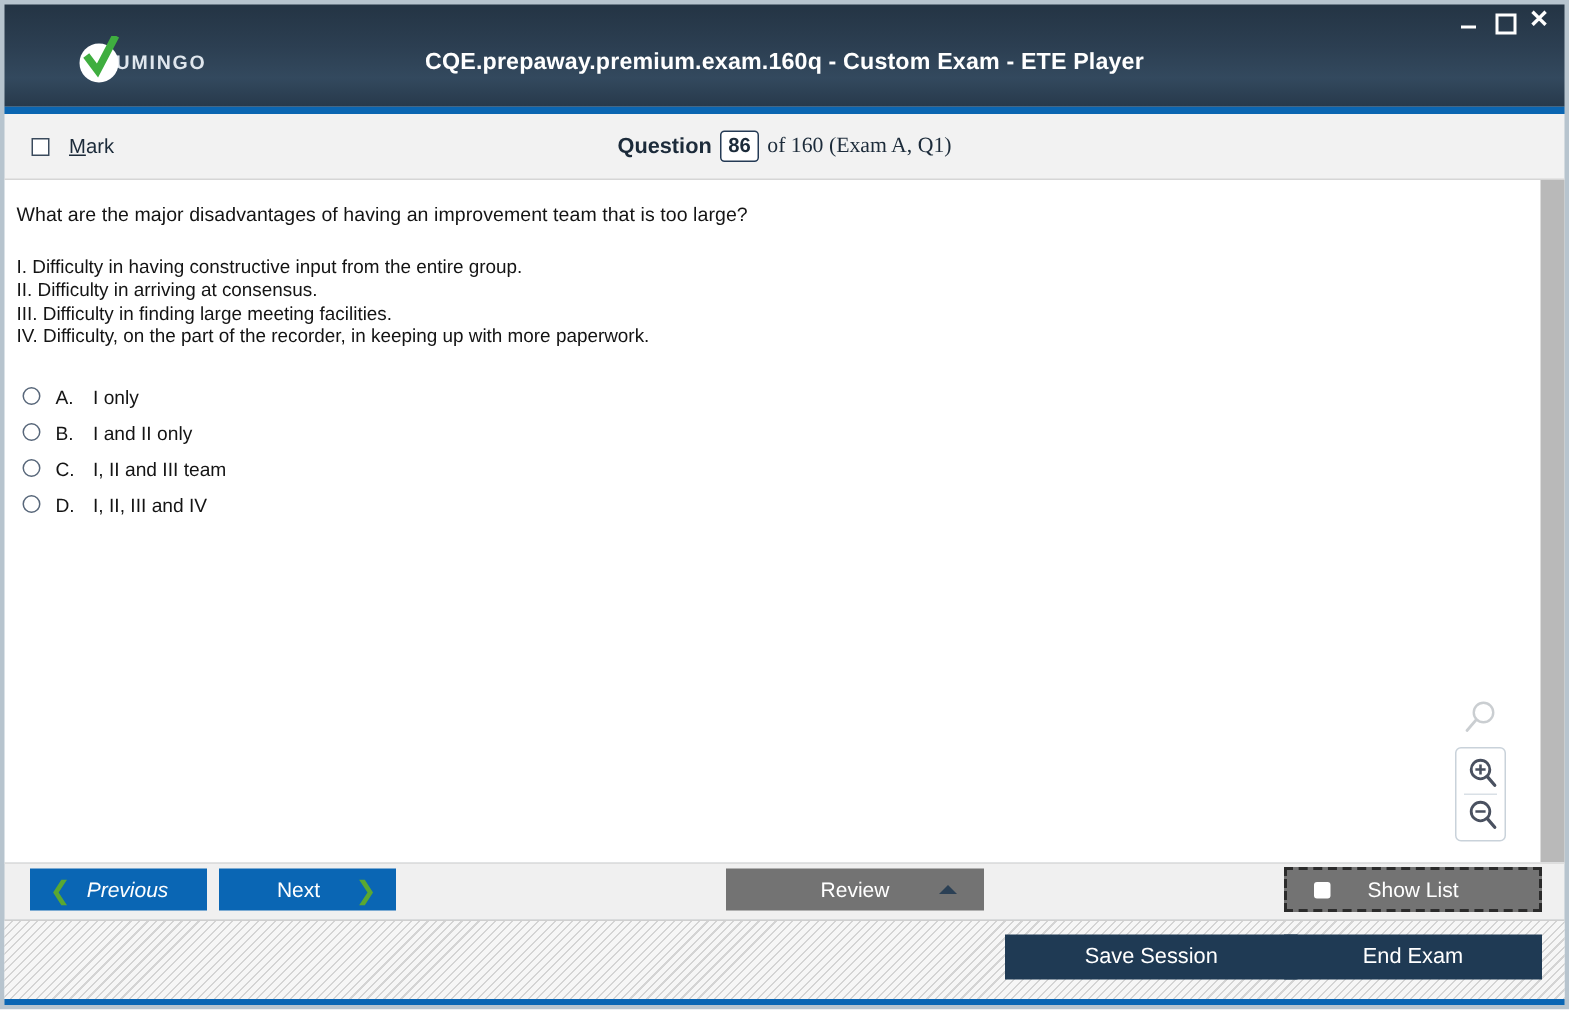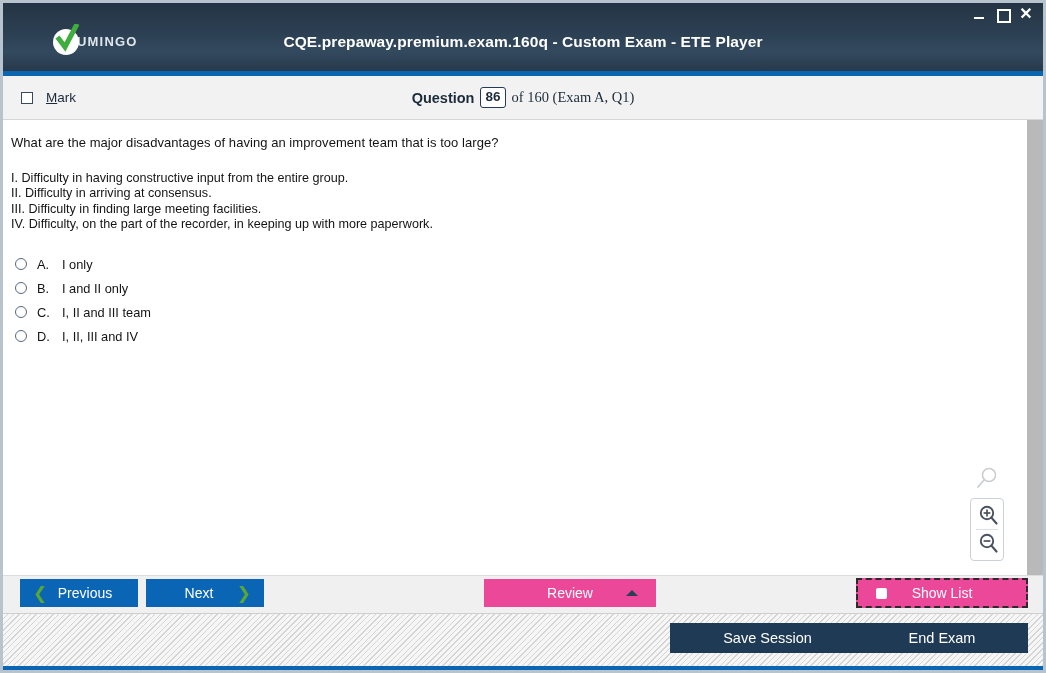--- a/index.html
+++ b/index.html
@@ -289,33 +289,33 @@
     border: none;
     font-family: "Liberation Sans", sans-serif;
     font-size: 14px;
     color: #ffffff;
     display: flex;
     align-items: center;
     cursor: default;
     padding: 0;
   }
   .btn-blue { background: #0a66b4; }
-  .btn-orange { background: #ec4899; }
+  .btn-orange { background: #737373; }
 
   .btn-prev { left: 17px; width: 118px; justify-content: center; }
   .btn-next { left: 143px; width: 118px; justify-content: center; }
   .chev {
     color: #5aa832;
     font-size: 17px;
     font-weight: normal;
     line-height: 1;
   }
   .btn-prev .chev { position: absolute; left: 13px; }
   .btn-next .chev { position: absolute; right: 13px; }
-  .btn-prev .lbl { margin-left: 12px; }
+  .btn-prev .lbl { margin-left: 12px; font-style: italic; }
   .btn-next .lbl { margin-right: 12px; }
 
   .btn-review { left: 481px; width: 172px; justify-content: center; position: absolute; }
   .tri-up {
     position: absolute;
     right: 18px;
     width: 0; height: 0;
     border-left: 6px solid transparent;
     border-right: 6px solid transparent;
     border-bottom: 6px solid #2b4055;

